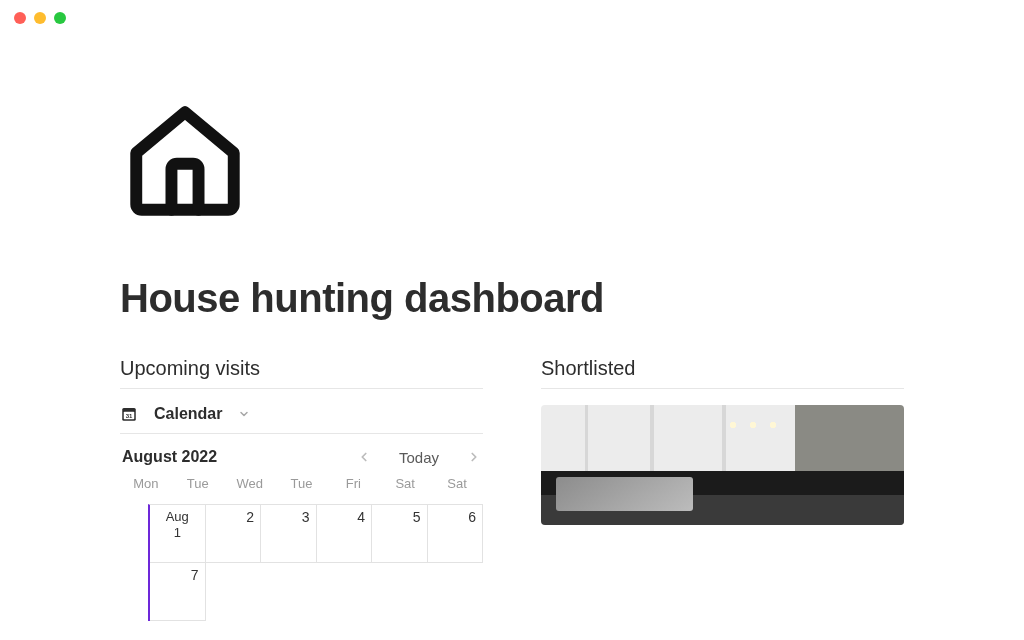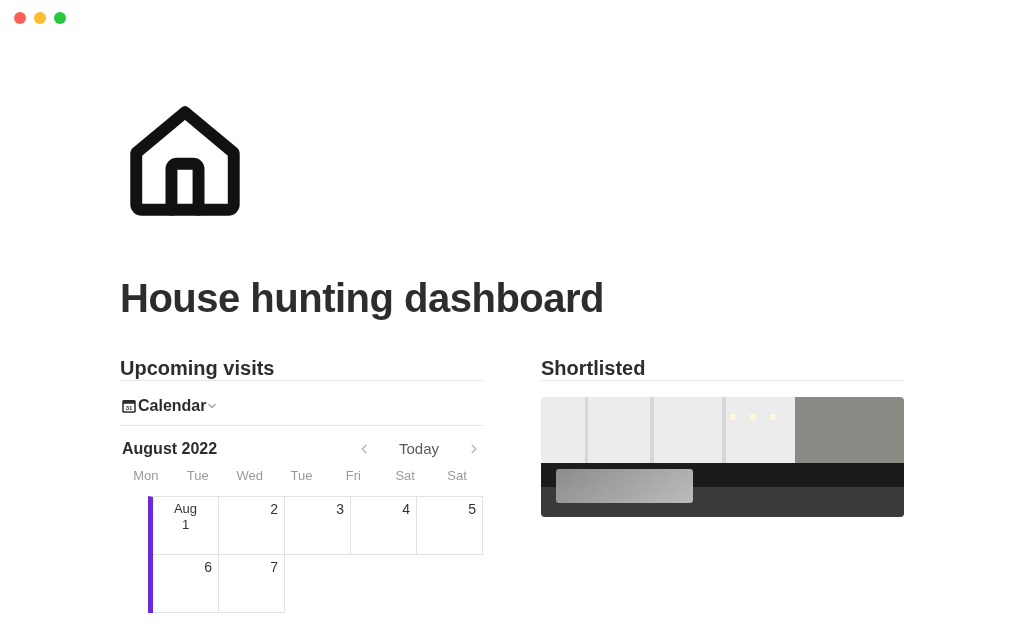--- a/index.html
+++ b/index.html
@@ -7,30 +7,30 @@
   .window-chrome { height: 36px; display: flex; align-items: center; padding-left: 14px; gap: 8px; }
   .dot { width: 12px; height: 12px; border-radius: 50%; }
   .dot.red { background: #ff5f57; }
   .dot.yellow { background: #febc2e; }
   .dot.green { background: #28c840; }
   .page { padding: 60px 120px 0 120px; }
   .hero-icon { margin-bottom: 50px; }
   .title { font-size: 40px; font-weight: 700; color: #2d2d2d; letter-spacing: -0.5px; margin-bottom: 36px; }
   .columns { display: flex; gap: 58px; }
   .col { flex: 1; min-width: 0; }
-  .section-heading { font-size: 20px; font-weight: 700; color: #2d2d2d; padding-bottom: 0; border-bottom: 1px solid #e6e6e6; margin-bottom: 16px; }
-  .view-switch { display: flex; align-items: center; gap: 0; font-size: 16px; font-weight: 600; color: #2d2d2d; padding-bottom: 10px; border-bottom: 1px solid #e6e6e6; margin-bottom: 14px; cursor: pointer; }
+  .section-heading { font-size: 20px; font-weight: 400; color: #2d2d2d; padding-bottom: 8px; border-bottom: 1px solid #e6e6e6; margin-bottom: 16px; }
+  .view-switch { display: flex; align-items: center; gap: 16px; font-size: 16px; font-weight: 600; color: #2d2d2d; padding-bottom: 10px; border-bottom: 1px solid #e6e6e6; margin-bottom: 14px; cursor: pointer; }
   .view-switch .chev { color: #a8a8a8; }
-  .month-row { display: flex; align-items: flex-start; justify-content: space-between; margin-bottom: 10px; padding: 0 2px; }
+  .month-row { display: flex; align-items: center; justify-content: space-between; margin-bottom: 10px; padding: 0 2px; }
   .month-label { font-size: 16px; font-weight: 700; }
   .month-nav { display: flex; align-items: center; gap: 28px; color: #8a8a8a; font-size: 15px; }
   .month-nav .today { color: #5a5a5a; cursor: pointer; }
   .month-nav .arrow { cursor: pointer; font-size: 16px; color: #bdbdbd; }
   .dow-row { display: grid; grid-template-columns: repeat(7, 1fr); text-align: center; color: #9a9a9a; font-size: 13px; margin-bottom: 13px; }
-  .dates-row { display: grid; grid-template-columns: repeat(5, 1fr); border-top: 1px solid #e2e2e2; border-left: 5px solid #6d28d9; margin-left: 28px; }
+  .dates-row { display: grid; grid-template-columns: repeat(6, 1fr); border-top: 1px solid #e2e2e2; border-left: 2px solid #6d28d9; margin-left: 28px; }
   .date-cell { border-right: 1px solid #e2e2e2; border-bottom: 1px solid #e2e2e2; height: 58px; padding: 4px 6px 0 0; text-align: right; font-size: 14px; color: #333; }
   .date-cell.first { text-align: center; line-height: 1.2; padding: 4px 0 0 0; font-size: 13px; }
   .gallery-card { width: 100%; height: 120px; border-radius: 4px; overflow: hidden; position: relative; }
   .kitchen {
     width: 100%; height: 100%;
     background:
       linear-gradient(to bottom, rgba(0,0,0,0) 0%, rgba(0,0,0,0) 55%, #1b1b1b 55%, #1b1b1b 75%, #3a3a3a 75%, #3a3a3a 100%),
       linear-gradient(to right, #ececec 0%, #ececec 12%, #d7d7d7 12%, #d7d7d7 13%, #ececec 13%, #ececec 30%, #d7d7d7 30%, #d7d7d7 31%, #ececec 31%, #ececec 50%, #d7d7d7 50%, #d7d7d7 51%, #ececec 51%, #ececec 70%, #8a8a84 70%, #8a8a84 100%);
     position: relative;
   }

